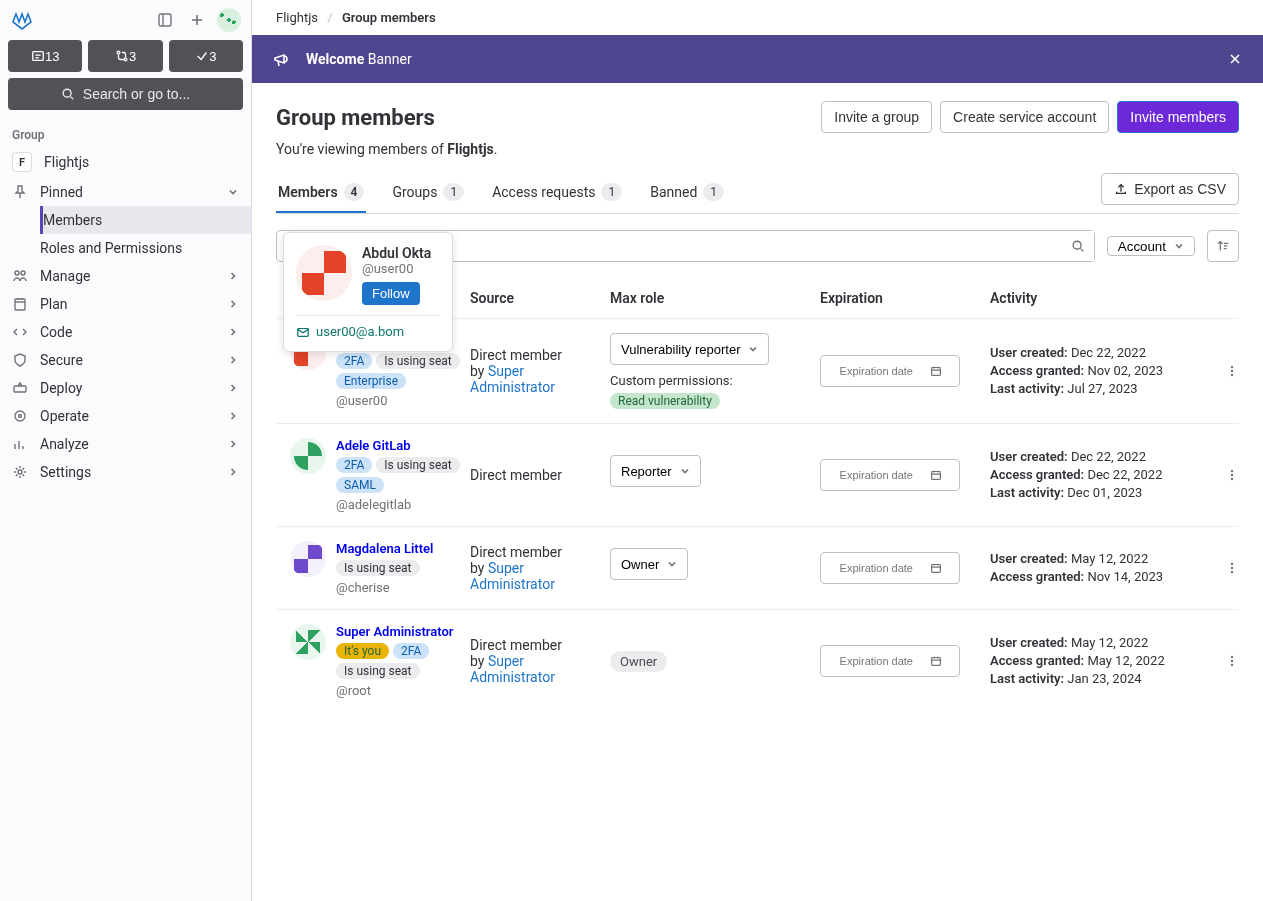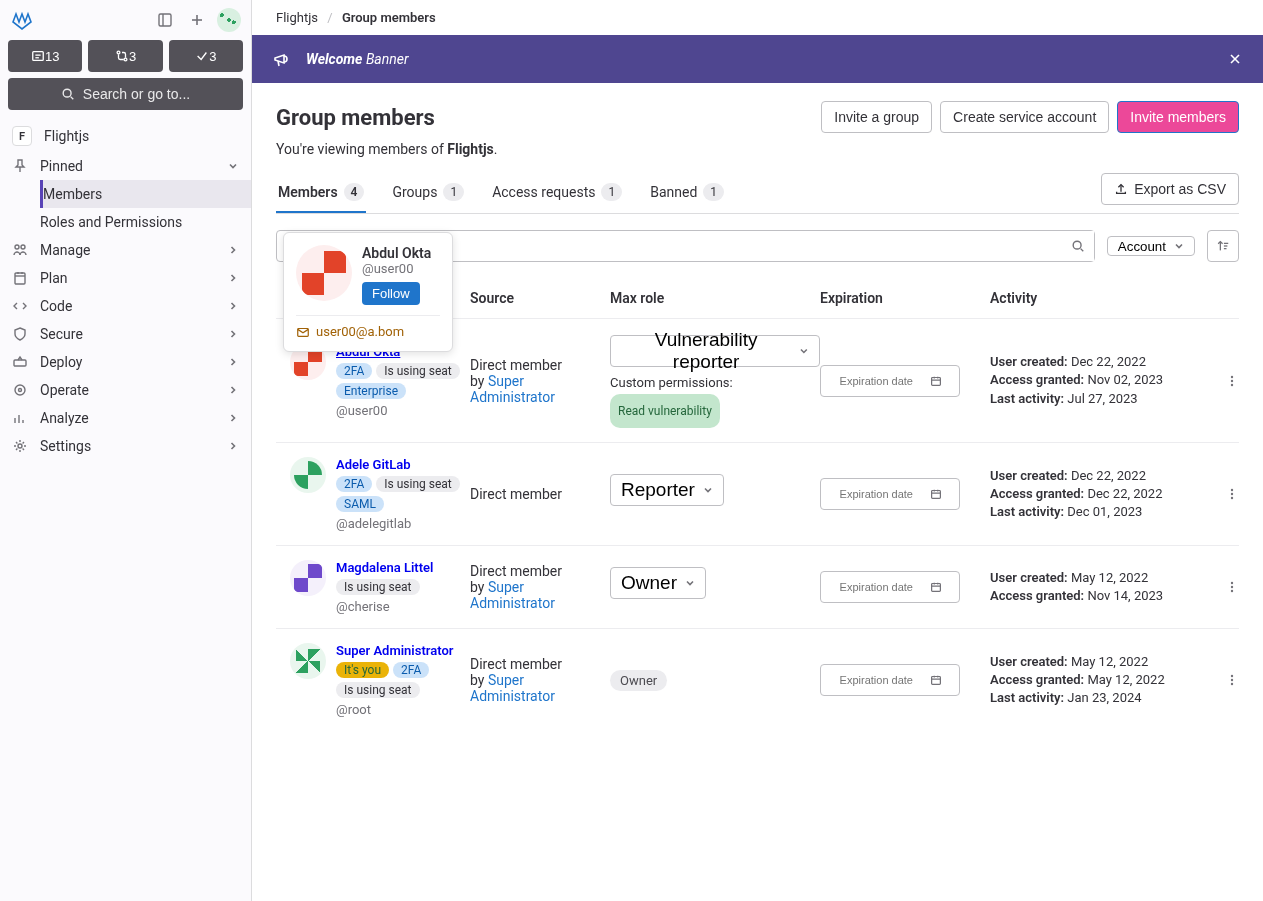--- a/index.html
+++ b/index.html
@@ -20,30 +20,30 @@
 .sb-item .chev { margin-left: auto; color: #737278; }
 .sb-item.active { background: #e9e7ee; border-left: 3px solid #5943b6; padding-left: 30px; }
 .sb-sub { padding-left: 40px; }
 .sb-sub .sb-item { padding-left: 0; }
 .group-badge { width: 20px; height: 20px; border: 1px solid #dcdcde; border-radius: 4px; display: flex; align-items: center; justify-content: center; font-size: 11px; font-weight: 600; background:#fff; }
 .main { flex: 1; display: flex; flex-direction: column; overflow: hidden; }
 .breadcrumbs { padding: 10px 24px; font-size: 13px; color: #737278; }
 .breadcrumbs a { color: #333238; text-decoration: none; }
 .breadcrumbs .sep { margin: 0 6px; color: #bfbfc3; }
 .breadcrumbs .current { font-weight: 600; color: #333238; }
-.banner { background: #4f4690; color: #fff; display: flex; align-items: center; padding: 14px 20px; gap: 14px; font-style: italic; }
+.banner { background: #4f4690; color: #fff; display: flex; align-items: center; padding: 14px 20px; gap: 14px; }
 .banner .title { font-size: 14px; }
 .banner .title b { font-weight: 700; }
 .banner .close { margin-left: auto; color: #fff; background: transparent; border: none; font-size: 20px; cursor: pointer; }
 .page { padding: 18px 24px; }
 .header-row { display: flex; align-items: center; justify-content: space-between; margin-bottom: 8px; }
 .page-title { font-size: 22px; font-weight: 700; }
 .header-actions { display: flex; gap: 8px; }
 .btn { height: 32px; padding: 0 12px; border: 1px solid #bfbfc3; background: #fff; border-radius: 4px; font-size: 14px; cursor: pointer; display: inline-flex; align-items: center; gap: 6px; color: #333238;}
-.btn.primary { background: #ec4899; border-color: #1f75cb; color: #fff; }
+.btn.primary { background: #6d28d9; border-color: #1f75cb; color: #fff; }
 .subtext { font-size: 14px; margin-bottom: 16px; }
 .tabs { display: flex; gap: 24px; border-bottom: 1px solid #dcdcde; align-items: center; }
 .tab { padding: 10px 2px; display: flex; align-items: center; gap: 6px; cursor: pointer; color: #333238; border-bottom: 2px solid transparent; }
 .tab.active { border-bottom-color: #1f75cb; font-weight: 600; }
 .tab .badge { background: #ececef; border-radius: 10px; padding: 0 7px; font-size: 12px; min-width: 18px; text-align: center; height: 18px; line-height:18px;}
 .tabs-right { margin-left: auto; padding-bottom: 8px; }
 .filter-row { display: flex; gap: 12px; padding: 16px 0; align-items: center; }
 .search-box { flex: 1; display: flex; border: 1px solid #bfbfc3; border-radius: 4px; height: 32px; }
 .search-box input { flex: 1; border: none; padding: 0 10px; font-size: 14px; outline: none; background: transparent; }
 .search-box .sbtn { width: 32px; border-left: 1px solid #bfbfc3; background: #fff; display: flex; align-items: center; justify-content: center; cursor: pointer; border:none;}
@@ -65,38 +65,38 @@
 .avatar.green2::before { content:""; position:absolute; inset:6px; background: repeating-conic-gradient(#2da160 0 12.5%, transparent 0 25%);}
 .acct-info { display: flex; flex-direction: column; gap: 4px; font-size: 13px; justify-content: space-between; }
 .acct-name { font-weight: 600; text-decoration: underline; }
 .acct-name.nolink { text-decoration: none; }
 .chips { display: flex; flex-wrap: wrap; gap: 4px; }
 .chip { background: #ececef; border-radius: 10px; padding: 1px 8px; font-size: 12px; }
 .chip.blue { background: #cbe2f9; color: #0b5cad; }
 .chip.green { background: #eab308; color: #24663b; }
 .acct-user { color: #737278; }
 .src a { color: #1f75cb; text-decoration: none; }
-.role-dd { display: inline-flex; align-items: center; gap: 8px; border: 1px solid #bfbfc3; border-radius: 4px; height: 32px; padding: 0 10px; cursor: pointer; background: #fff; font-size: 19px; margin-bottom: 8px;}
+.role-dd { display: inline-flex; align-items: center; gap: 8px; border: 1px solid #bfbfc3; border-radius: 4px; height: 32px; padding: 0 10px; cursor: pointer; background: #fff; font-size: 13px; margin-bottom: 8px;}
 .role-static { display: inline-flex; background: #ececef; border-radius: 12px; padding: 3px 10px; font-size: 13px; color:#4c4b51;}
 .perm-label { font-size: 13px; margin-bottom: 4px;}
-.perm-chip { display:inline-block; background: #c3e6cd; color:#24663b; border-radius: 10px; padding: 10px 8px; font-size: 12px; }
+.perm-chip { display:inline-block; background: #c3e6cd; color:#24663b; border-radius: 10px; padding: 1px 8px; font-size: 12px; }
 .exp-input { display: flex; align-items: center; border: 1px solid #bfbfc3; border-radius: 4px; height: 32px; width: 140px; overflow: hidden; background:#fff;}
 .exp-input input { border: none; padding: 0 8px; font-size: 11px; width: 100px; outline: none; color:#737278;text-align:right; }
 .exp-input .cal { width: 30px; display:flex; align-items:center; justify-content:center; color:#737278; cursor:pointer;}
 .activity { font-size: 13px; line-height: 1.4; }
 .activity b { font-weight: 600; }
 .menu-btn { width: 24px; height: 24px; display: flex; align-items: center; justify-content: center; cursor: pointer; color: #737278; border:none; background:transparent;}
 .popover { position: absolute; top: 232px; left: 283px; width: 170px; background: #fff; border: 1px solid #dcdcde; border-radius: 6px; box-shadow: 0 2px 8px rgba(0,0,0,0.12); padding: 12px; z-index: 100; }
 .popover .pop-top { display: flex; gap: 10px; align-items: flex-start; margin-bottom: 10px;}
 .popover .pop-avatar { width: 56px; height: 56px; border-radius: 50%; flex-shrink:0; position:relative; overflow:hidden; background:#fdeeee;}
 .popover .pop-avatar::before { content:""; position:absolute; inset:6px; background: repeating-conic-gradient(#e24329 0 25%, transparent 0 50%); border-radius:6px;}
 .popover .pop-name { font-weight: 600; font-size: 14px; }
 .popover .pop-user { color: #737278; font-size: 13px; margin-bottom:6px;}
 .popover .follow { background: #1f75cb; color: #fff; border: none; border-radius: 4px; padding: 4px 10px; font-size: 13px; cursor: pointer; }
-.popover .pop-email { display: flex; align-items: center; gap: 6px; color: #a16207; font-size: 13px; border-top: 1px solid #ececef; padding-top: 8px; }
+.popover .pop-email { display: flex; align-items: center; gap: 6px; color: #0f766e; font-size: 13px; border-top: 1px solid #ececef; padding-top: 8px; }
 svg { display: block; }
 </style>
 </head>
 <body>
 
 <div class="layout">
   <aside class="sidebar">
     <div class="sb-top">
       <span class="logo">
         <svg viewBox="0 0 24 24" fill="none" stroke="currentColor" stroke-width="1.6">
@@ -143,20 +143,21 @@
         <span>3</span>
       </button>
     </div>
     <button class="search-btn">
       <svg width="14" height="14" viewBox="0 0 16 16" fill="none" stroke="currentColor" stroke-width="1.6">
           <circle cx="7" cy="7" r="4.5"></circle>
           <line x1="11" y1="11" x2="14" y2="14"></line>
         </svg>
       <span>Search or go to...</span>
     </button>
+    <div class="sb-section-label">Group</div>
     <div class="sb-item">
       <span class="group-badge">F</span>
       <span>Flightjs</span>
     </div>
     <div class="sb-item">
       <svg width="16" height="16" viewBox="0 0 16 16" fill="none" stroke="#737278" stroke-width="1.4">
           <path d="M6 2 H10 L10 7 L12 9 H4 L6 7 Z"></path>
           <line x1="8" y1="9" x2="8" y2="14"></line>
         </svg>
       <span>Pinned</span>

